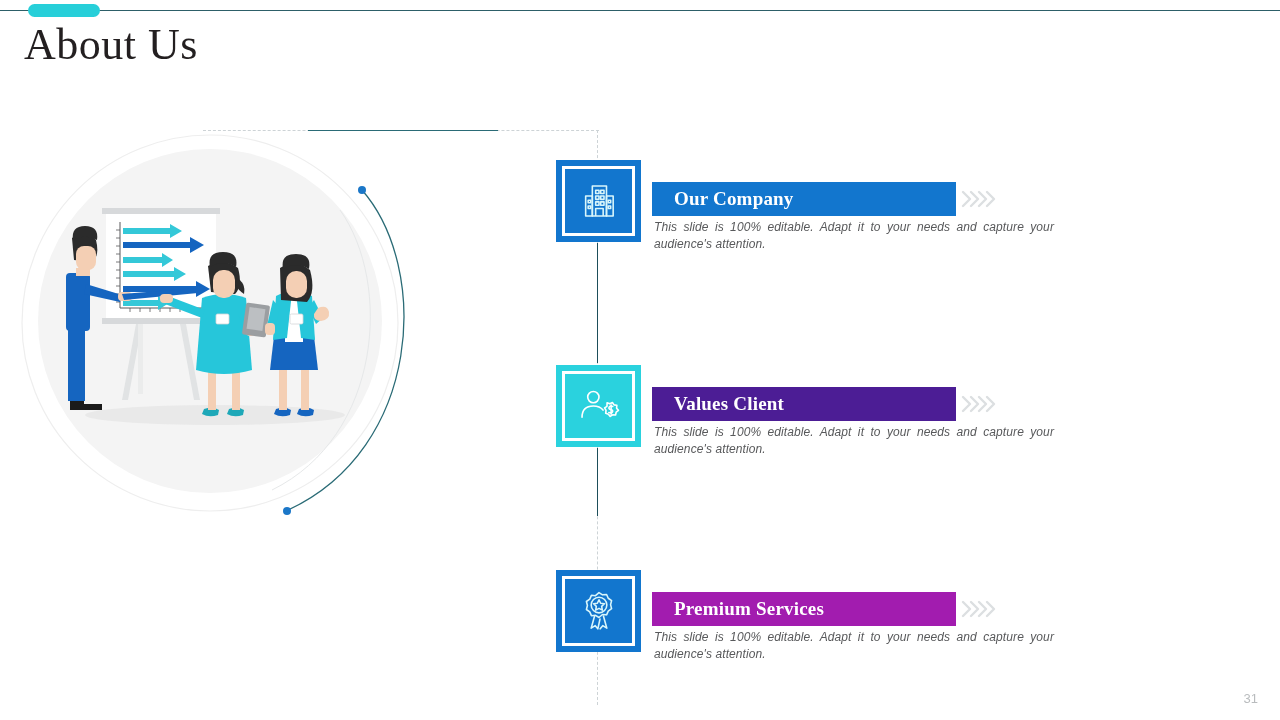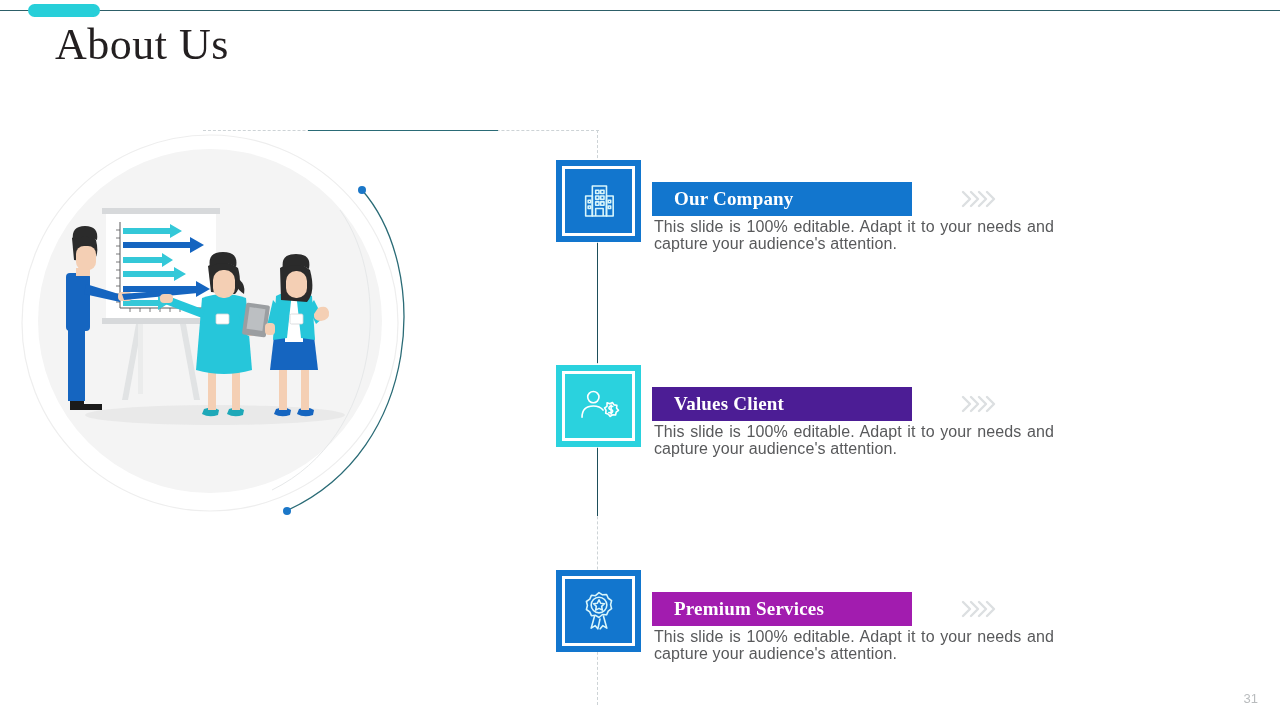--- a/index.html
+++ b/index.html
@@ -21,21 +21,20 @@
     background:#27cfd9; border-radius:7px;
   }
 
   
   .page-title{
     position:absolute; left:24px; top:18px;
     font-family:"Liberation Serif", serif;
     font-size:44px; line-height:54px; font-weight:400;
     color:#231f20; letter-spacing:0.5px;
     white-space:nowrap;
-    margin-left:31px;
   }
 
   
   .illus-wrap{
     position:absolute; left:10px; top:118px; width:420px; height:420px;
   }
   .illus-wrap svg{ display:block; }
 
   
   .h-dash{
@@ -72,40 +71,41 @@
     position:absolute; inset:0;
   }
   .icon-box .inner-frame{
     position:absolute; left:6px; top:6px; right:6px; bottom:6px;
     border:3px solid #ffffff;
   }
   .icon-box svg{ position:relative; z-index:2; display:block; }
 
   .banner{
     position:absolute; top:22px; left:96px;
-    width:260px; height:34px;
+    width:304px; height:34px;
     display:flex; align-items:center;
   }
   .banner-text{
     font-family:"Liberation Serif", serif;
     font-weight:700; font-size:19px; color:#ffffff;
     padding-left:22px; letter-spacing:0.2px;
     white-space:nowrap;
   }
 
   .chevrons{
     position:absolute; top:28px; left:404px;
     width:40px; height:22px;
   }
 
   .desc{
     position:absolute; left:654px; width:400px;
-    font-size:16px; line-height:16.5px;
+    font-size:12px; line-height:16.5px;
     color:#58595b; text-align:justify;
     letter-spacing:0.1px;
+    font-style:italic;
   }
   .desc-1{ top:219px; }
   .desc-2{ top:424px; }
   .desc-3{ top:629px; }
 
   
   .page-num{
     position:absolute; right:22px; bottom:14px;
     font-size:13px; color:#b9bcbe;
   }

